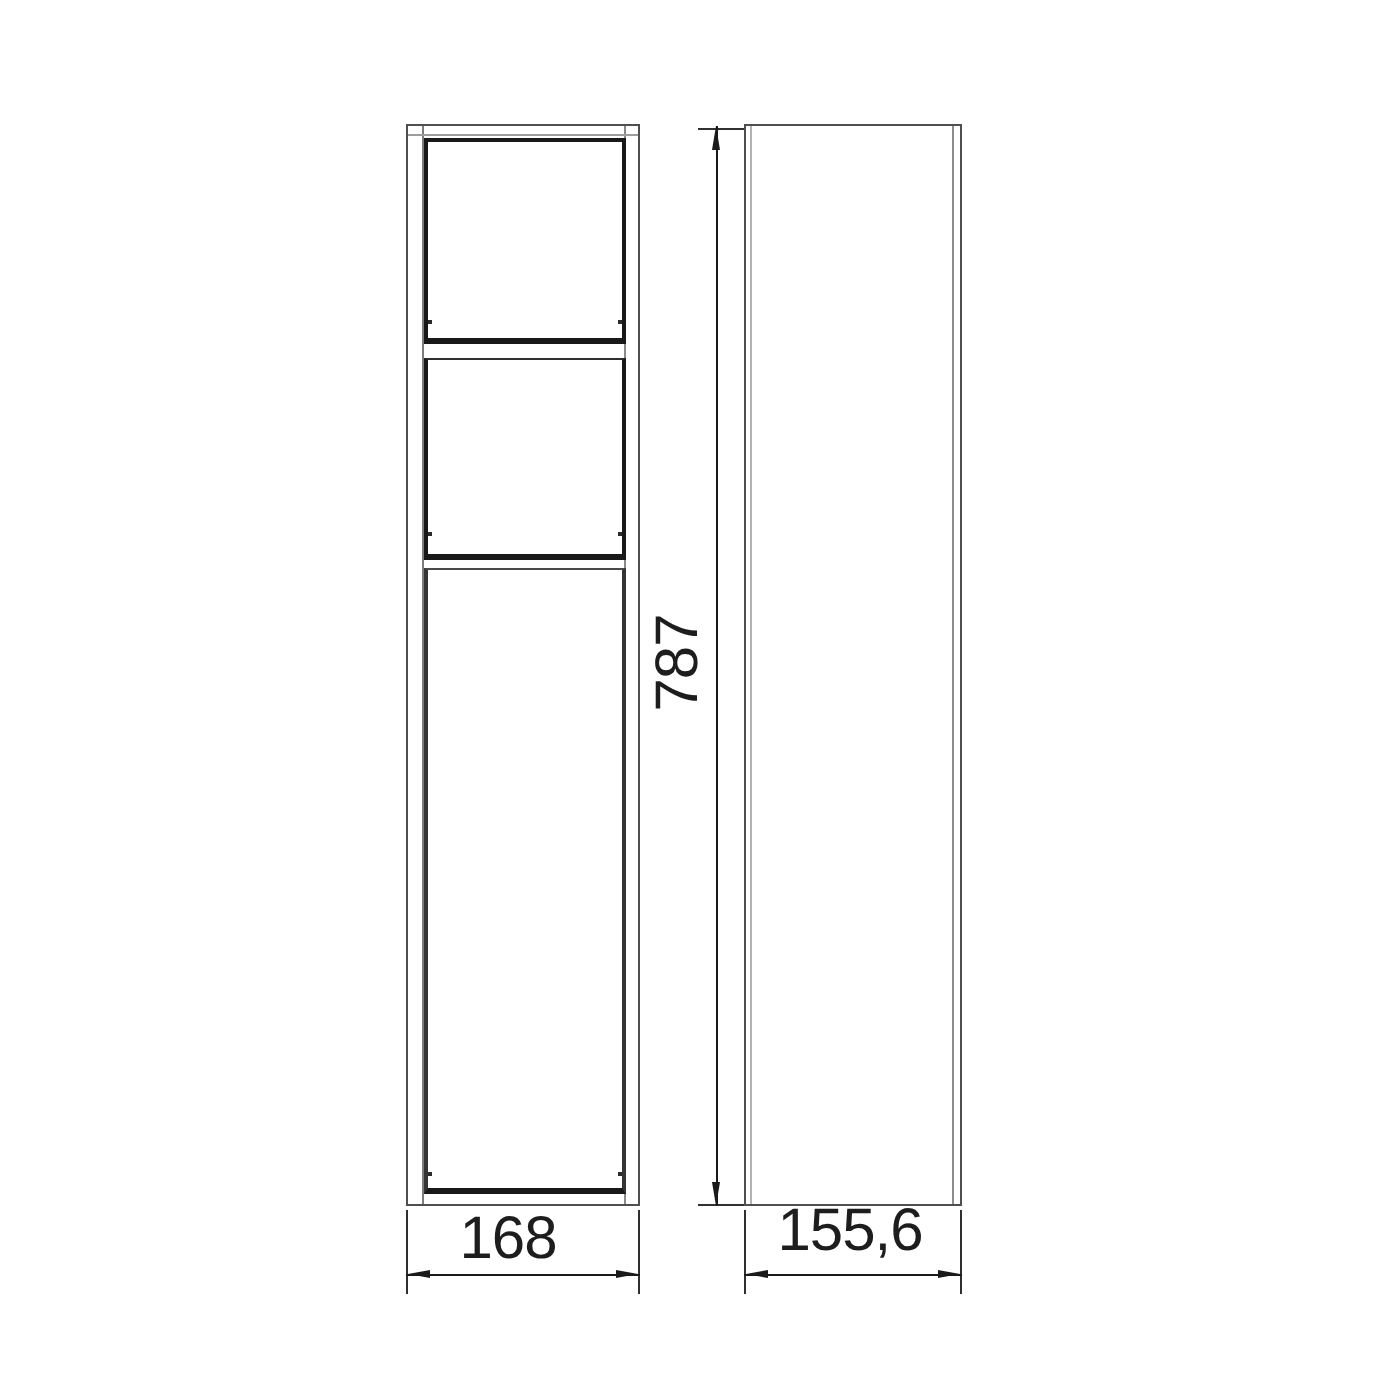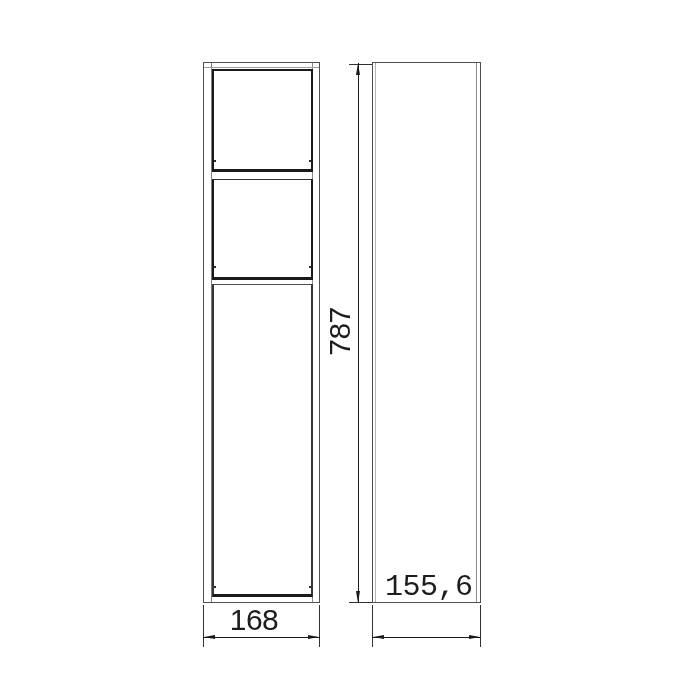--- a/index.html
+++ b/index.html
@@ -133,21 +133,21 @@
     font-size: 30px;
     color: #1d1d1d;
     letter-spacing: -0.5px;
     white-space: nowrap;
   }
   .label-height {
     left: 299px; top: 316px;
     transform: rotate(-90deg);
   }
   .label-front-width { left: 214px; top: 604px; }
-  .label-side-depth  { left: 385px; top: 572px; font-family: Liberation Mono, monospace; }
+  .label-side-depth  { left: 385px; top: 600px; }
 </style>
 </head>
 <body>
 
 <div class="canvas">
 
   <div>
     <div class="front-outline"></div>
     <div class="vline front-inner-left"></div>
     <div class="vline front-inner-right"></div>

